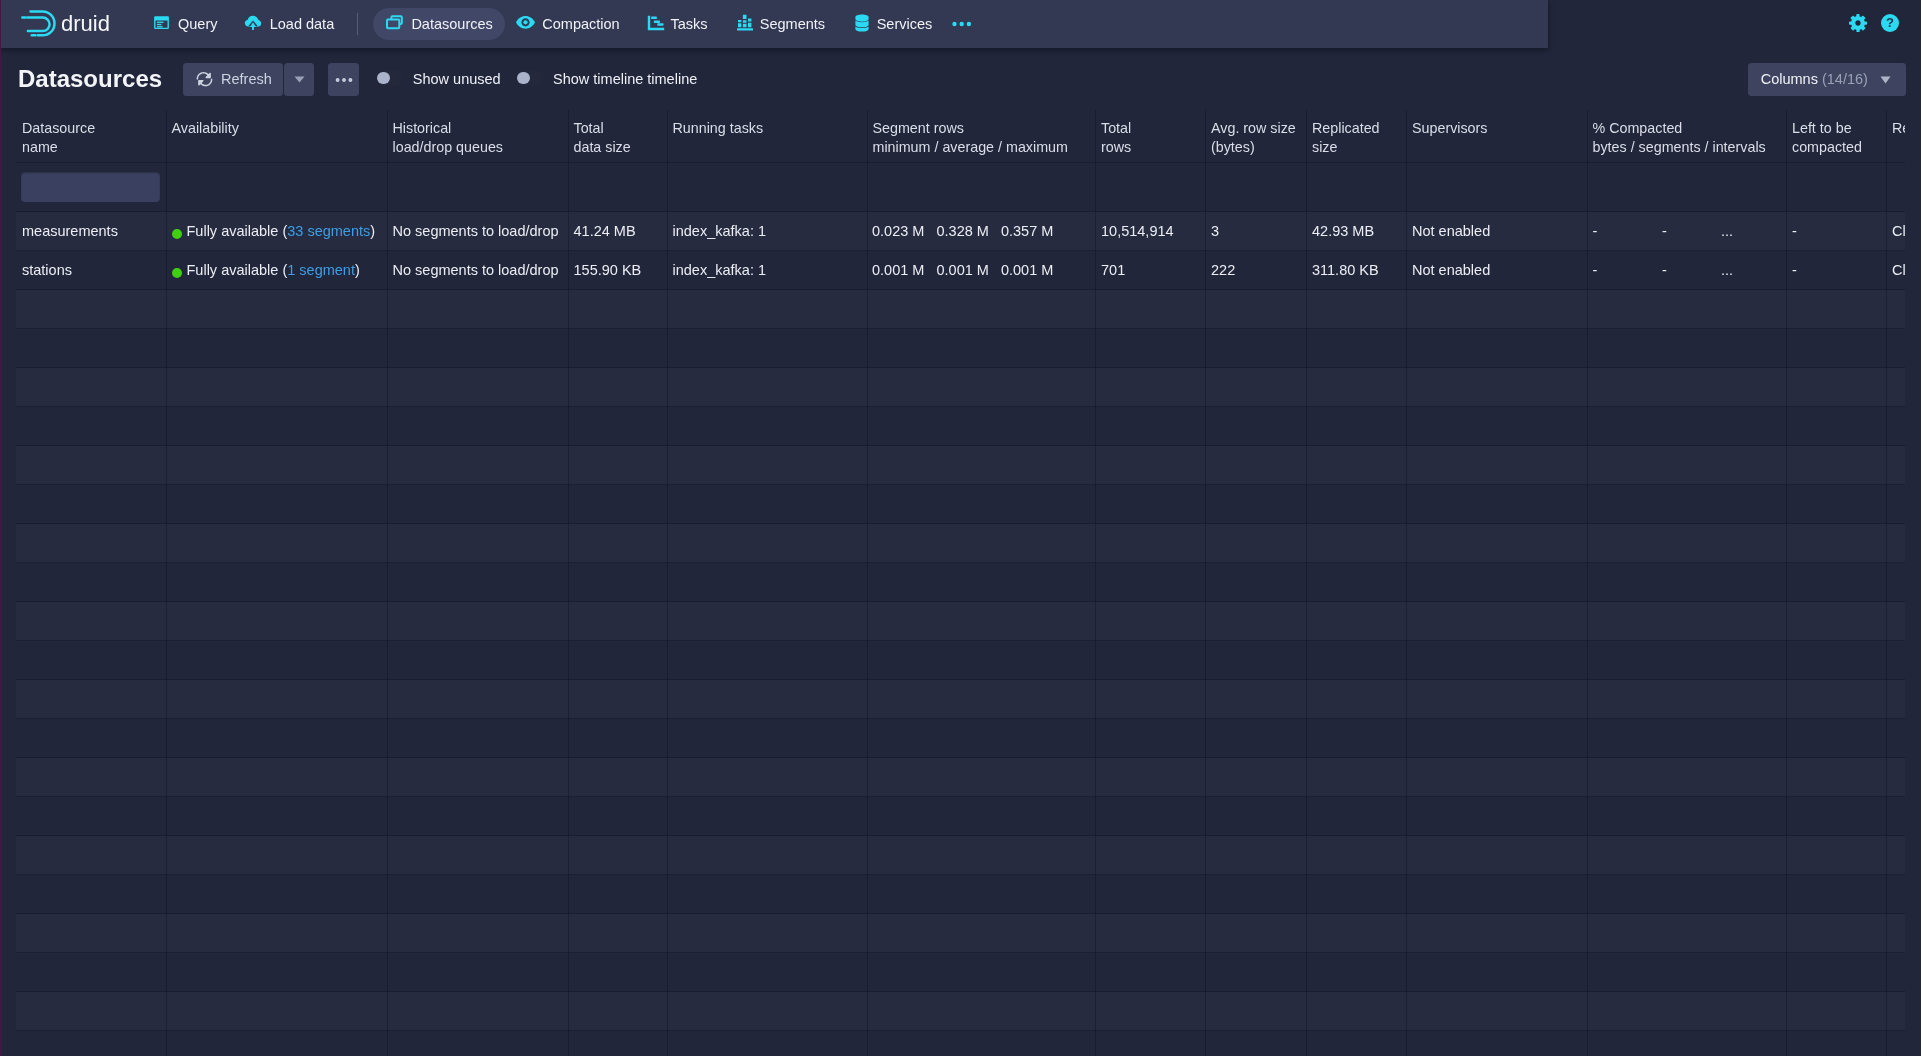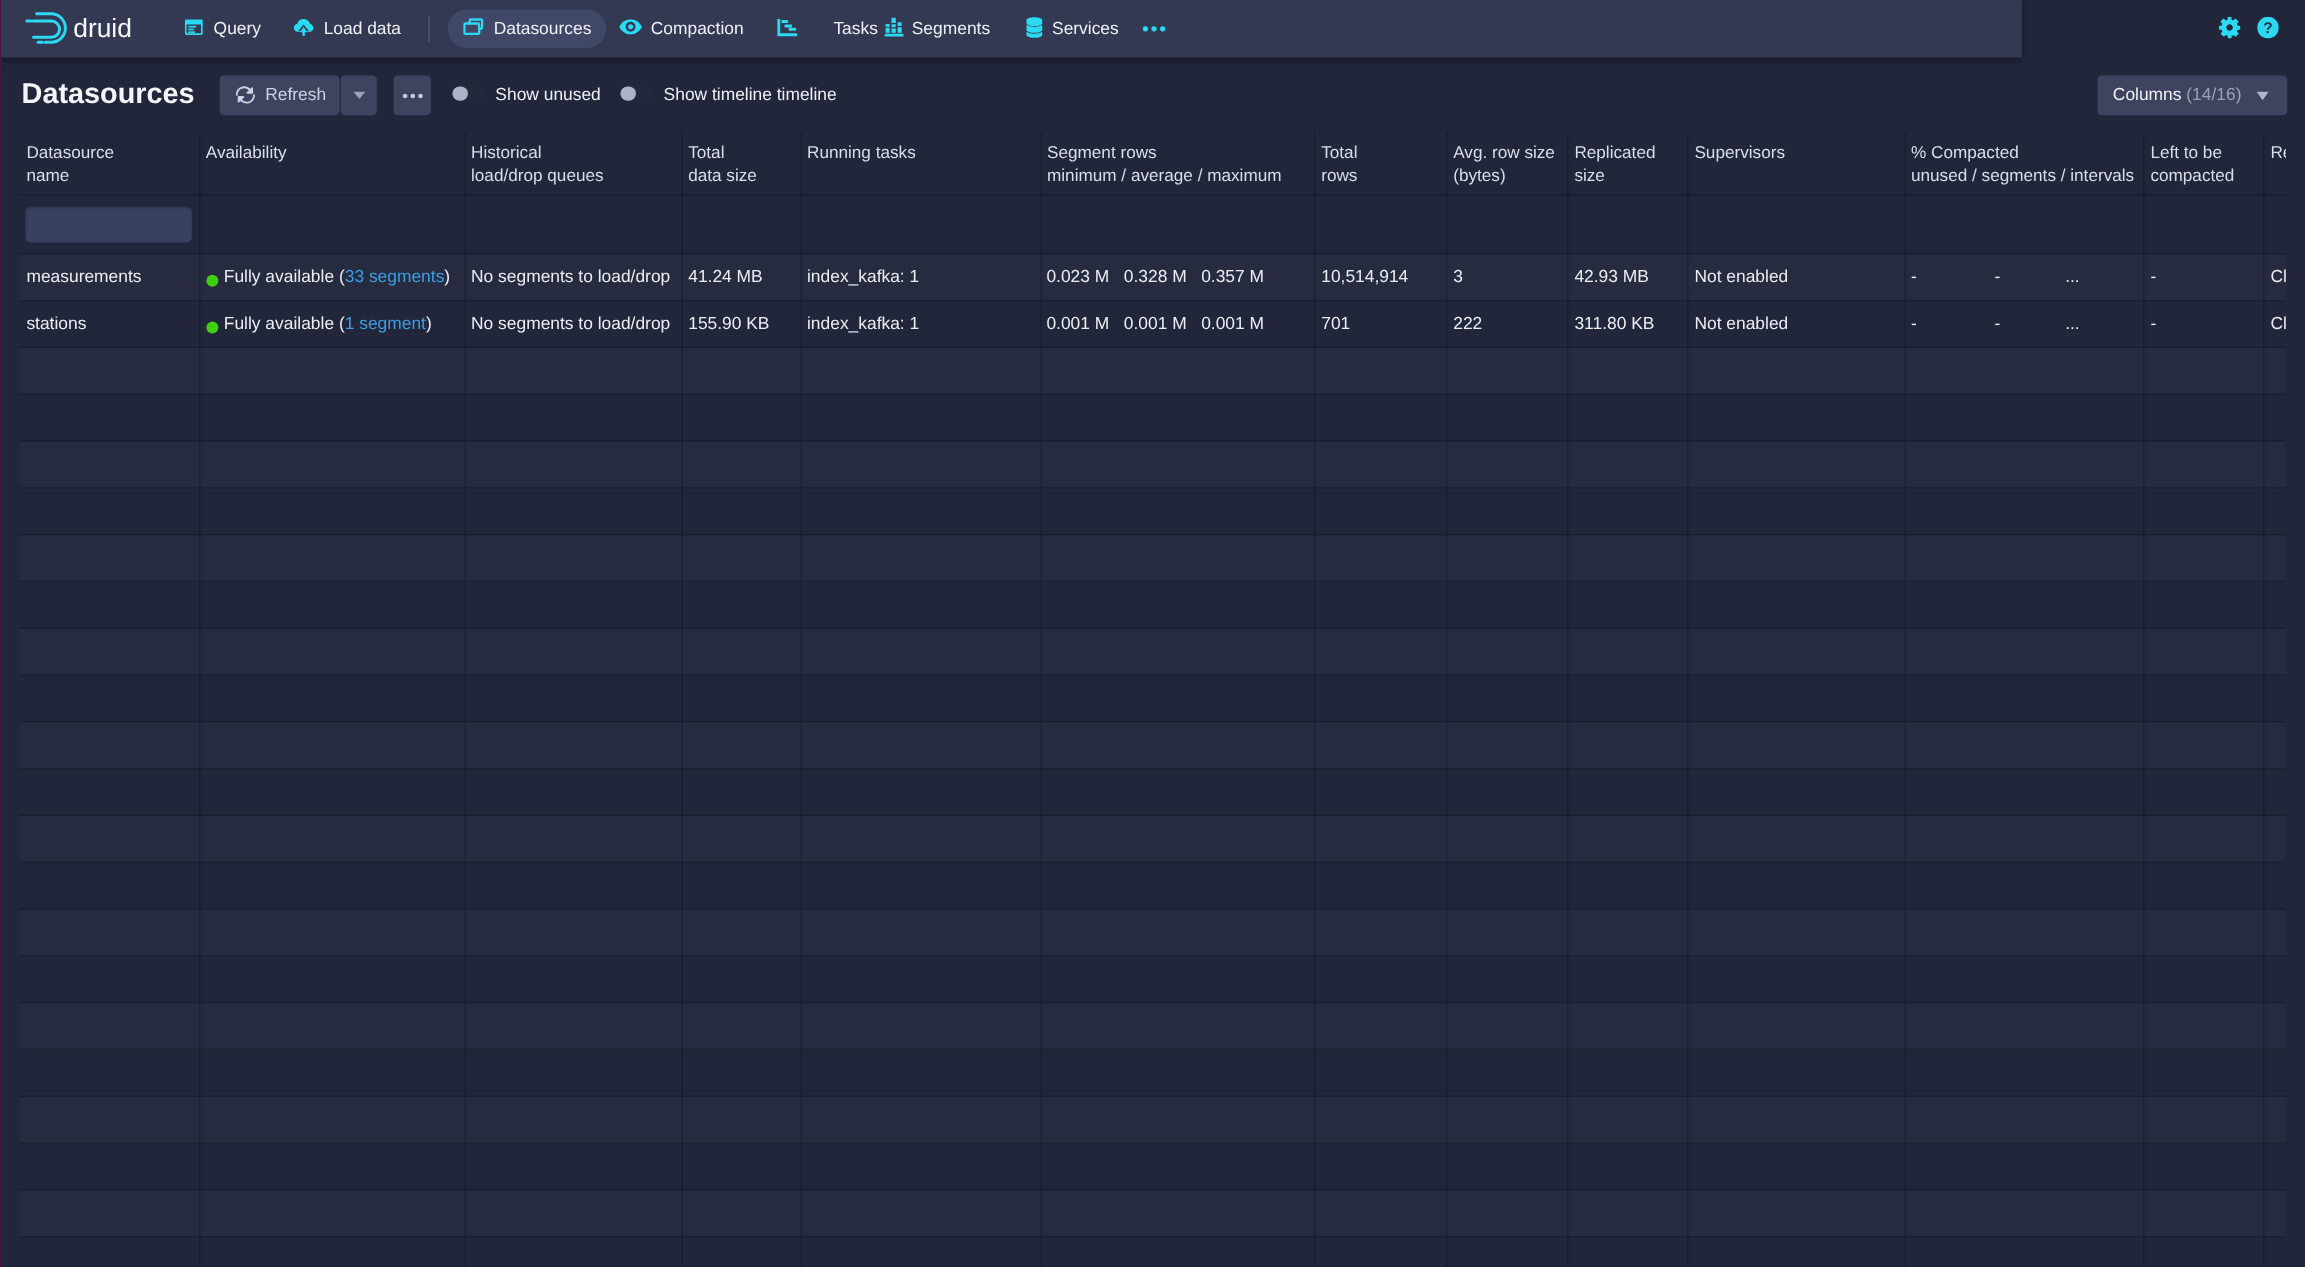--- a/index.html
+++ b/index.html
@@ -8,21 +8,21 @@
     background:#21263a;
     font-family:"Liberation Sans", sans-serif;
     color:#edeff5;
     position:relative;
   }
   .abs { position:absolute; }
   
   #edge { left:0; top:0; width:1px; height:1056px; background:#4a1542; z-index:50; }
 
   
-  #nav { left:0; top:0; width:1685px; height:48px; background:#333952; z-index:10; box-shadow:0 2px 5px rgba(8,10,18,0.5); }
+  #nav { left:0; top:0; width:1548px; height:48px; background:#333952; z-index:10; box-shadow:0 2px 5px rgba(8,10,18,0.5); }
   .navtext { position:absolute; font-size:14.5px; color:#f0f2f7; top:0; line-height:48px; white-space:nowrap; }
   #sep { left:357px; top:13px; width:1px; height:22px; background:#565c75; position:absolute; }
   #pill { left:373px; top:7.5px; width:132px; height:32.5px; background:#414767; border-radius:17px; position:absolute; }
   .navicon { position:absolute; top:0; }
   #druidword { position:absolute; left:61px; top:6.5px; font-size:22px; color:#f7f8fb; line-height:34px;}
 
   
   #title { left:18px; top:65px; font-size:24px; font-weight:bold; color:#f3f5f9; position:absolute;}
   .btn { position:absolute; background:#3e4460; border-radius:3.5px; top:63px; height:32.5px; }
   #btn-refresh { left:183px; width:100px; }
@@ -93,21 +93,21 @@
   <div class="navtext" style="left:542.3px;">Compaction</div>
 
   <svg class="navicon" style="left:647px; top:15px;" width="18" height="16" viewBox="0 0 18 16">
     <g fill="#2bd9f2">
       <path d="M0.8 0.8 h2.4 v12 h14 v2.4 h-16.4 z"></path>
       <rect x="4.2" y="1.6" width="5.6" height="2.5" rx="0.6"></rect>
       <rect x="6.8" y="5.4" width="6.2" height="2.5" rx="0.6"></rect>
       <rect x="10.3" y="8.2" width="6.2" height="2.5" rx="0.6"></rect>
     </g>
   </svg>
-  <div class="navtext" style="left:670.5px;margin-left:24px;">Tasks</div>
+  <div class="navtext" style="left:670.5px;">Tasks</div>
 
   <svg class="navicon" style="left:737px; top:14px;" width="16" height="17" viewBox="0 0 16 17">
     <g fill="#2bd9f2">
       <rect x="0" y="14.2" width="16" height="2.3" rx="0.5"></rect>
       <path d="M1 6 h3.4 v2.2 H1 z M1 9.2 h3.4 v4 H1 z"></path>
       <path d="M5.9 0.8 h3.6 v4.3 H5.9 z M5.9 6.2 h3.6 v2.5 H5.9 z M5.9 9.8 h3.6 v3.4 H5.9 z"></path>
       <path d="M11 4.6 h3.4 v3 H11 z M11 8.7 h3.4 v4.5 H11 z"></path>
     </g>
   </svg>
   <div class="navtext" style="left:759.8px;">Segments</div>
@@ -251,21 +251,21 @@
   <div class="hdr" style="left:856.5px;">Segment rows
 minimum / average / maximum</div>
   <div class="hdr" style="left:1085px;">Total
 rows</div>
   <div class="hdr" style="left:1195px;">Avg. row size
 (bytes)</div>
   <div class="hdr" style="left:1296px;">Replicated
 size</div>
   <div class="hdr" style="left:1396px;">Supervisors</div>
   <div class="hdr" style="left:1576.5px;">% Compacted
-unused / segments / intervals</div>
+bytes / segments / intervals</div>
   <div class="hdr" style="left:1776px;">Left to be
 compacted</div>
   <div class="hdr" style="left:1876px;">Retention</div>
 
   <div id="filterbox" style="left:5px; top:62px;"></div>
 
   <div class="cell" style="left:6px; top:102px; line-height:39px;">measurements</div>
   <div class="dot" style="left:155.5px; top:118.5px;"></div>
   <div class="cell" style="left:170.5px; top:102px; line-height:39px;">Fully available (<a class="lnk">33 segments</a>)</div>
   <div class="cell" style="left:376.5px; top:102px; line-height:39px;">No segments to load/drop</div>

